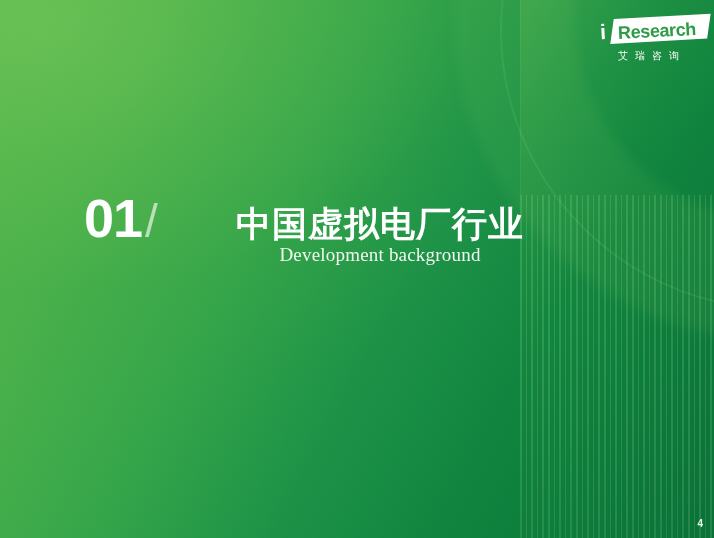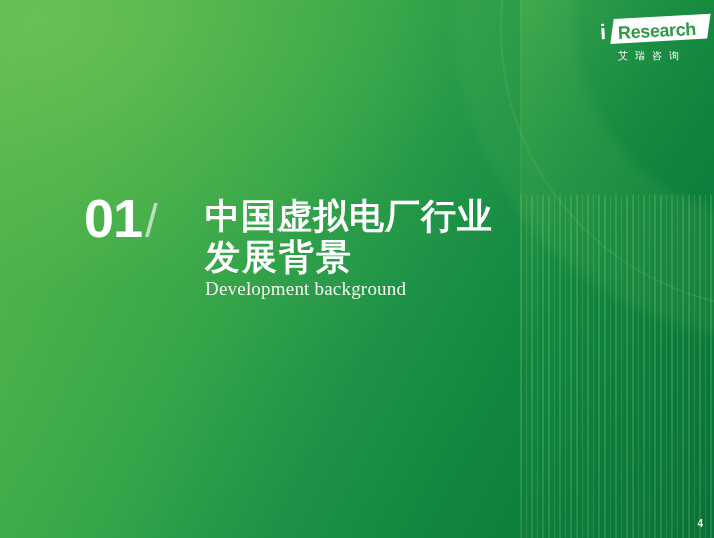--- a/index.html
+++ b/index.html
@@ -183,23 +183,23 @@
     line-height: 1;
     margin-left: 3px;
     color: rgba(255,255,255,0.62);
     font-family: "Liberation Sans", sans-serif;
   }
 
   
   .title-block {
     position: absolute;
     left: 205px;
-    top: 196px;
+    top: 204px;
     width: 350px;
-    text-align: left;
+    text-align: center;
   }
   .title-cn {
     font-size: 35px;
     font-weight: 700;
     line-height: 1.18;
     color: #ffffff;
     letter-spacing: 1px;
     font-family: "DejaVu Sans", "Liberation Sans", sans-serif;
     white-space: nowrap;
   }
@@ -249,19 +249,18 @@
     <div class="logo-cn">艾瑞咨询</div>
   </div>
 
   <div class="section-num">
     <span class="num-text">01</span>
     <span class="num-slash">/</span>
   </div>
 
   <div class="title-block">
     <div class="title-cn">中国虚拟电厂行业</div>
-    <div class="title-cn line2">发展背景</div>
     <div class="title-en">Development background</div>
   </div>
 
   <div class="page-num">4</div>
 
 </div>
 
 </body></html>

